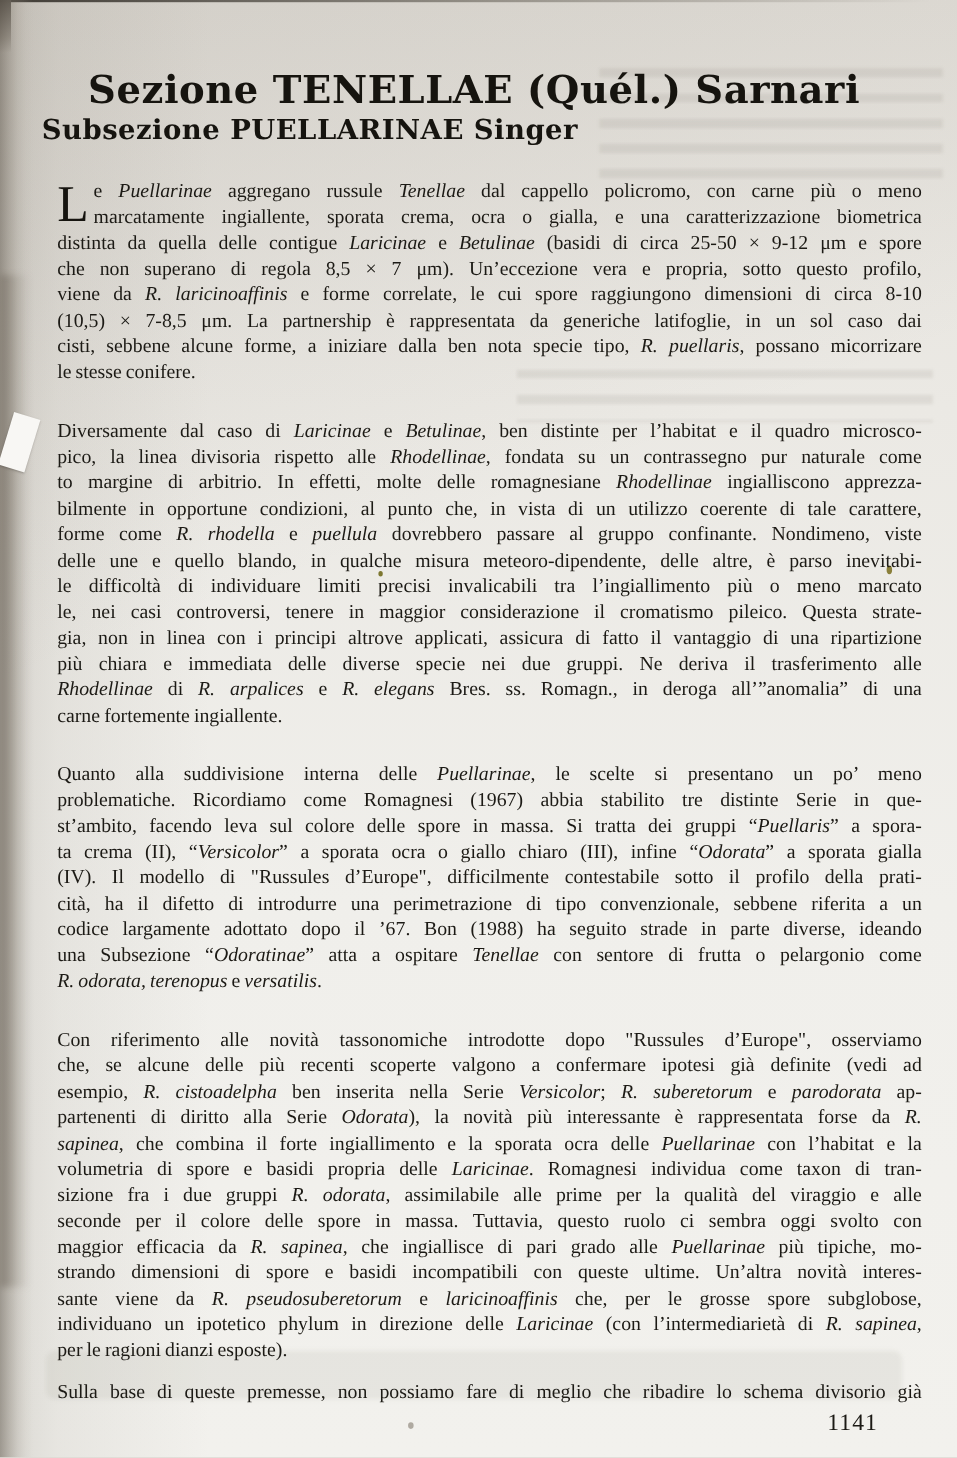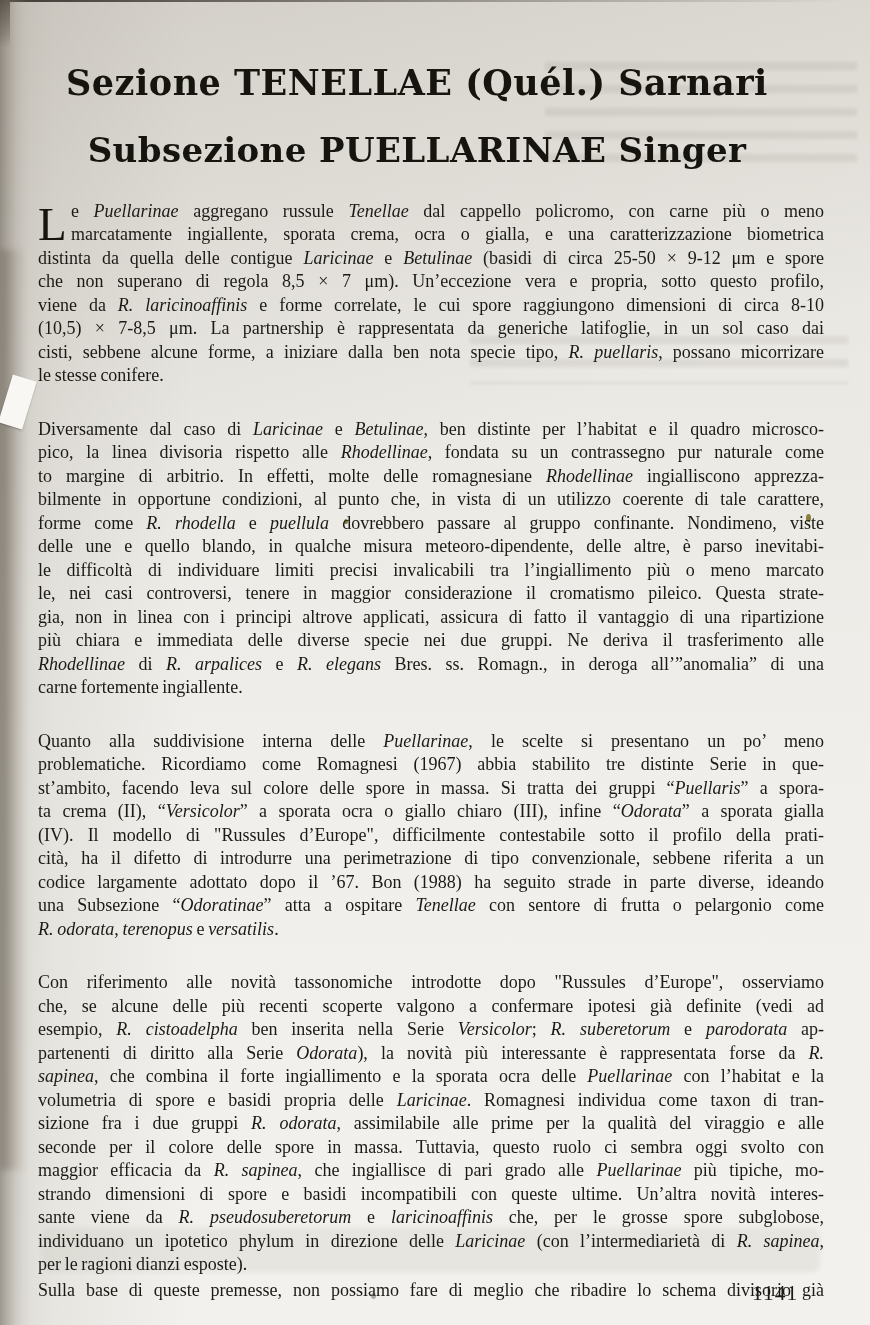--- a/index.html
+++ b/index.html
@@ -30,31 +30,31 @@
     background-image:repeating-linear-gradient(180deg, rgba(122,115,103,0.12) 0px, rgba(122,115,103,0.12) 8px, rgba(0,0,0,0) 8px, rgba(0,0,0,0) 23px);}
   .ghost.g1{left:545px;top:62px;width:312px;height:100px;}
   .ghost.g2{left:470px;top:336px;width:378px;height:48px;}
   .band{position:absolute;left:42px;top:1228px;width:778px;height:44px;
     background:rgba(150,145,135,0.12);border-radius:8px;filter:blur(2px);}
   .speck{position:absolute;border-radius:50%;}
   .speck.s1{left:806px;top:514px;width:5px;height:8px;background:#8a7f3a;}
   .speck.s2{left:344px;top:519px;width:4px;height:5px;background:#7d7730;}
   .speck.s3{left:371px;top:1293px;width:5px;height:6px;background:rgba(120,112,98,0.55);}
 
-  .content{position:absolute;left:38px;top:0;width:786px;color:#1c1a15;}
+  .content{position:absolute;left:52px;top:0;width:786px;color:#1c1a15;}
   h1.title{margin:64px 0 0 0;text-align:center;transform:translateX(-14px);
     font-family:"DejaVu Serif",serif;font-weight:700;font-size:35px;line-height:1.1;
     letter-spacing:0.5px;color:#16140f;}
-  h2.subtitle{margin:29px 0 0 0;text-align:center;transform:translateX(-14px);
-    font-family:"DejaVu Serif",serif;font-weight:700;font-size:34px;line-height:1.1;
+  h2.subtitle{margin:1px 0 0 0;transform:translateX(-14px);
+    font-family:"DejaVu Serif",serif;font-weight:700;font-size:25px;line-height:1.1;
     letter-spacing:0.4px;color:#16140f;}
   .body-text{margin-top:31px;font-size:18px;line-height:23.5px;}
   .para{position:relative;}
   .para + .para{margin-top:30px;}
-  .para.flush{margin-top:2px;}
+  .para.flush{margin-top:15px;}
   .line{height:23.5px;overflow:hidden;white-space:normal;
     text-align:justify;text-align-last:justify;word-spacing:-0.8px;}
   .line.last{text-align:left;text-align-last:left;}
   .line .it{font-style:italic;}
   .para.has-dropcap .dcpad{padding-left:33px;}
   .dropcap{position:absolute;left:0;top:2px;font-size:47px;line-height:44px;
     font-family:"Liberation Serif",serif;color:#16140f;}
   .pagenum{position:absolute;left:752px;top:1281px;font-size:21.5px;color:#1c1a15;
     letter-spacing:1px;}
 </style>

